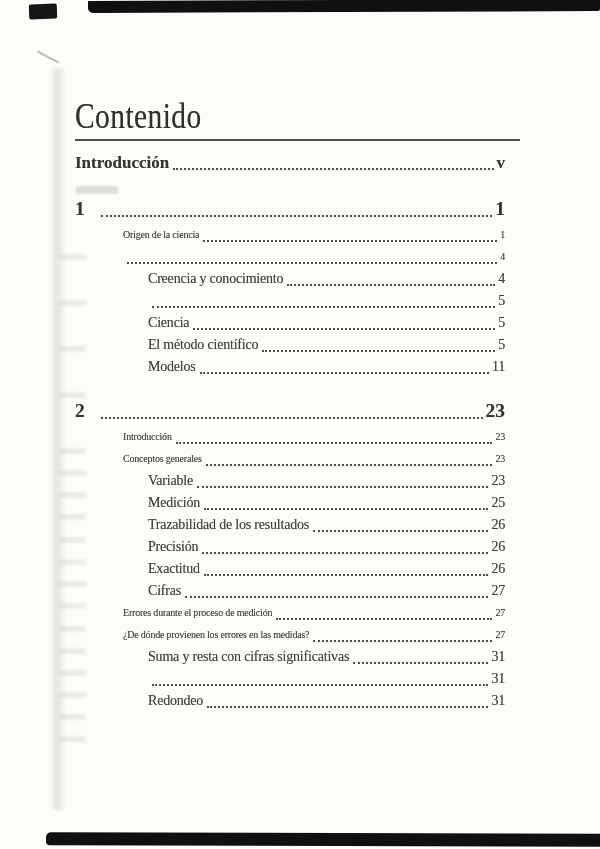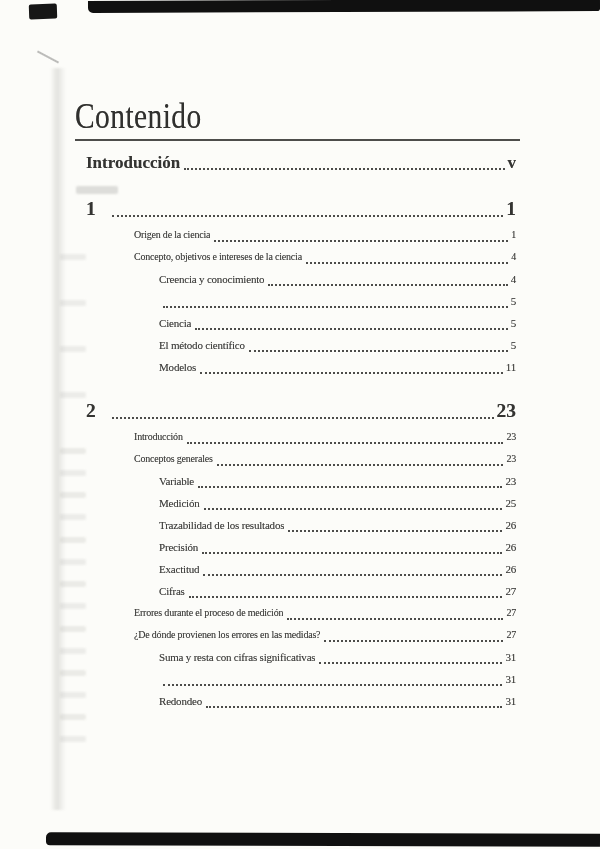--- a/index.html
+++ b/index.html
@@ -28,30 +28,30 @@
 
   
   .header { position: absolute; left: 75px; top: 84px; width: 445px; margin-top: 12px; }
   .title { margin: 0; font-size: 36px; font-weight: 400; color: #30302e;
     line-height: 40px; letter-spacing: .5px;
     transform: scaleX(.82); transform-origin: left center;
     text-shadow: 0 0 .7px rgba(60,60,60,.55); }
   .rule { height: 2px; background: #4d4d4b; margin-top: 3px; }
 
   
-  .toc { position: absolute; left: 75px; top: 150px; width: 430px; color: #3e3e3c; margin-left: 11px; }
+  .toc { position: absolute; left: 75px; top: 150px; width: 430px; color: #3e3e3c; }
   .row { display: flex; white-space: nowrap; text-shadow: 0 0 .5px rgba(70,70,70,.5); }
   .row .leader { flex: 1 1 auto; margin: 0 3px 0 4px; align-self: flex-end;
     border-bottom: 2px dotted #4c4c4a; transform: translateY(-4px); min-width: 10px; }
   .row.intro   { height: 26px; line-height: 26px; font-size: 17px;  font-weight: 700; color: #343432; }
   .row.intro .leader   { transform: translateY(-6px); border-bottom-width: 2.5px; }
   .row.chapter { height: 30px; line-height: 30px; font-size: 19.5px; font-weight: 700; color: #343432; margin-top: 18px; }
   .row.chapter .leader { transform: translateY(-7px); border-bottom-width: 2.5px; }
   .row.l1 { height: 22px; line-height: 22px; font-size: 10px; padding-left: 48px; letter-spacing: -0.2px; }
-  .row.l2 { height: 22px; line-height: 22px; font-size: 11px; padding-left: 73px; letter-spacing: -0.2px; }
+  .row.l2 { height: 22px; line-height: 22px; font-size: 14px; padding-left: 73px; letter-spacing: -0.2px; }
   .num { width: 22px; flex: 0 0 auto; }
   .label { flex: 0 1 auto; overflow: hidden; }
   .pg { flex: 0 0 auto; }
 </style>
 </head>
 <body>
 
 <div class="page">
 
   <div class="scan-mark-small"></div>
@@ -96,21 +96,20 @@
         <span class="num">1</span>
         <span class="leader"></span>
         <span class="pg">1</span>
       </div>
       <div class="row l1">
         <span class="label">Origen de la ciencia</span>
         <span class="leader"></span>
         <span class="pg">1</span>
       </div>
       <div class="row l1">
-        <span class="label">Concepto, objetivos e intereses de la ciencia</span>
         <span class="leader"></span>
         <span class="pg">4</span>
       </div>
       <div class="row l2">
         <span class="label">Creencia y conocimiento</span>
         <span class="leader"></span>
         <span class="pg">4</span>
       </div>
       <div class="row l2">
         <span class="leader"></span>

